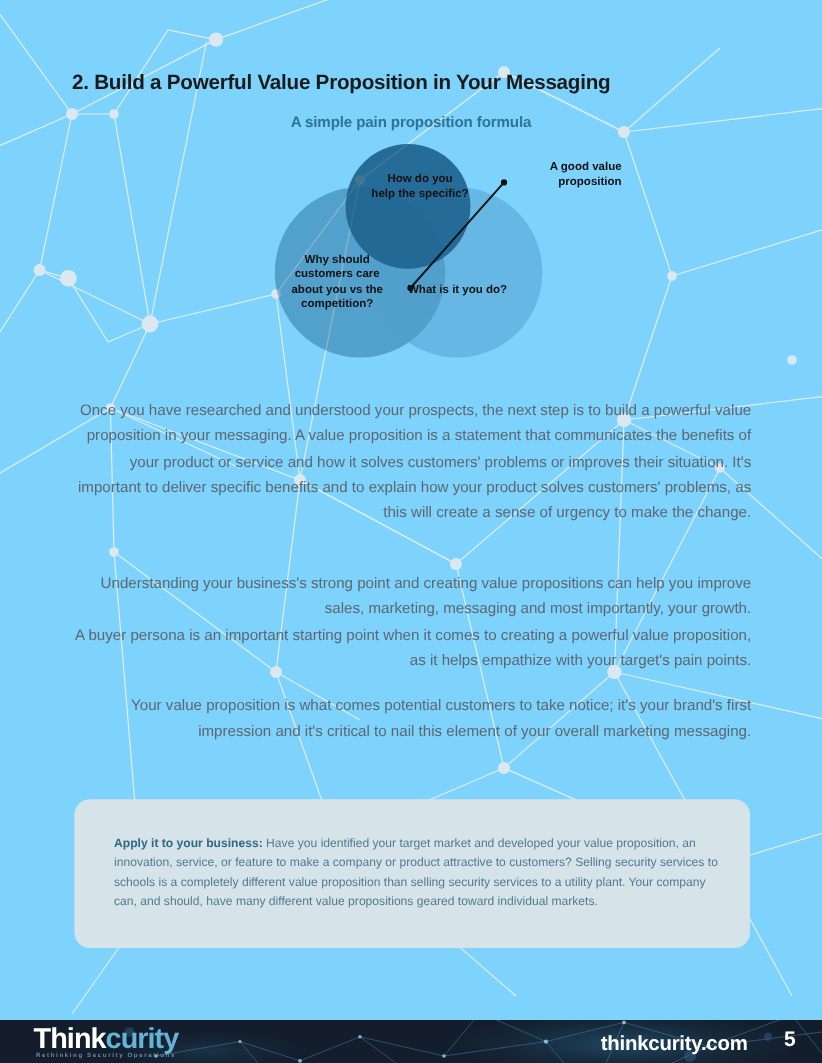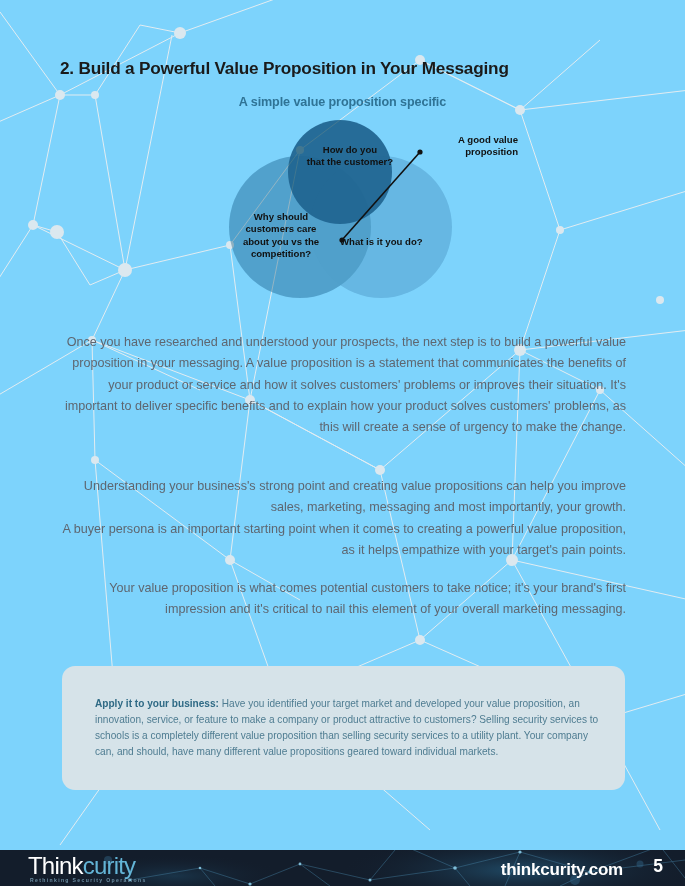--- a/index.html
+++ b/index.html
@@ -82,21 +82,21 @@
     position:absolute;left:0;top:850px;width:685px;height:36px;
     background:#131d2b;
     overflow:hidden;
   }
   #footer-net{position:absolute;left:0;top:0;}
   #logo{
     position:absolute;left:28px;top:4px;
     line-height:1;
   }
   #logo-word{
-    font-size:24px;font-weight:normal;letter-spacing:-0.8px;
+    font-size:24px;font-weight:bold;letter-spacing:-0.8px;
   }
   #logo-think{color:#ffffff;}
   #logo-curity{color:#63b4d6;}
   #logo-tag{
     position:absolute;left:2px;top:24px;
     font-size:5.1px;color:#6d8ea3;letter-spacing:1.35px;
     font-weight:bold;white-space:nowrap;
   }
   #site{
     position:absolute;right:62px;top:10px;
@@ -175,39 +175,39 @@
       <circle cx="600" cy="720" r="5"></circle>
       <circle cx="380" cy="470" r="5"></circle>
       <circle cx="420" cy="640" r="5"></circle>
       <circle cx="660" cy="300" r="4"></circle>
       <circle cx="300" cy="150" r="4"></circle>
     </g>
   </svg>
 
   <div class="h-title">2. Build a Powerful Value Proposition in Your Messaging</div>
   <div class="h-sub">
-    <span class="h-sub-inner">A simple value proposition specific</span>
+    <span class="h-sub-inner">A simple pain proposition formula</span>
   </div>
 
   <div id="venn">
     <svg class="venn-svg" width="300" height="200" viewBox="0 0 300 200" xmlns="http://www.w3.org/2000/svg">
       <g style="mix-blend-mode:multiply">
         <circle cx="181" cy="115" r="71" fill="#cfdee6"></circle>
         <circle cx="100" cy="115" r="71" fill="#9ebecb" opacity="0.93"></circle>
         <circle cx="140" cy="60" r="52" fill="#3f7a92" opacity="0.93"></circle>
       </g>
 
       <g stroke="#111111" stroke-width="1.6" fill="#111111">
         <line x1="142" y1="128" x2="220" y2="40"></line>
         <circle cx="142" cy="128" r="2.6" stroke="none"></circle>
         <circle cx="220" cy="40" r="2.6" stroke="none"></circle>
       </g>
     </svg>
     <div class="venn-label" id="lbl-top">How do you
-that the customer?</div>
+help the specific?</div>
     <div class="venn-label" id="lbl-left">Why should
 customers care
 about you vs the
 competition?</div>
     <div class="venn-label" id="lbl-right">What is it you do?</div>
     <div class="venn-label" id="lbl-good">A good value
 proposition</div>
   </div>
 
   <div class="para" id="p1">Once you have researched and understood your prospects, the next step is to build a  powerful value proposition in your messaging. A value proposition is a statement that communicates the benefits of your product or service and how it solves customers' problems or improves their situation. It's important to deliver specific benefits and to explain how your product solves customers' problems, as this will create a sense of urgency to make the change.</div>

